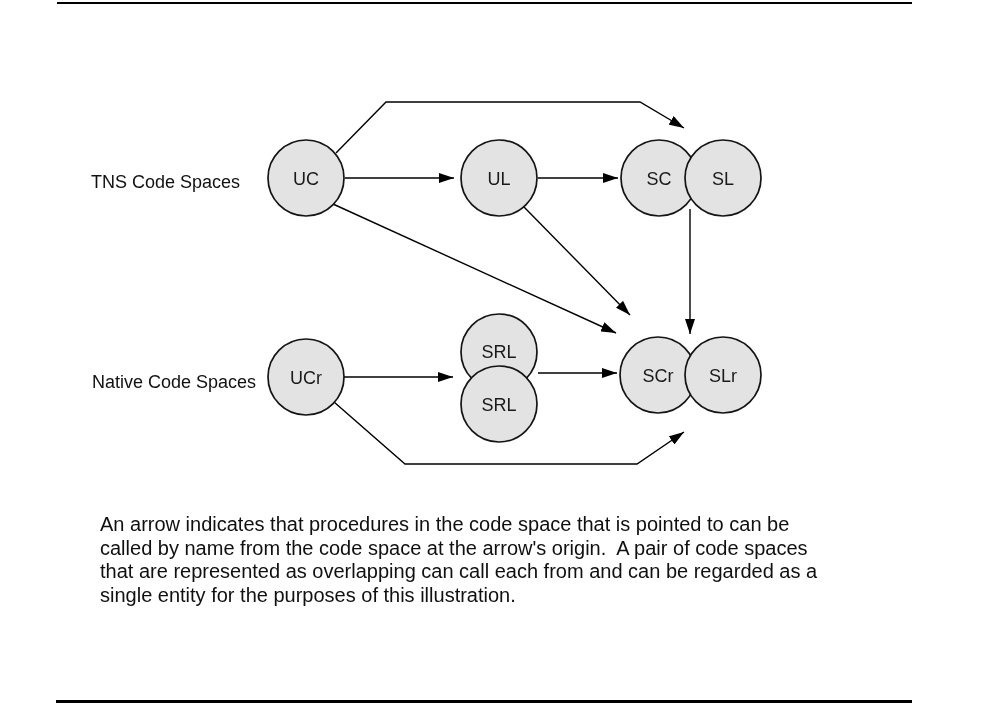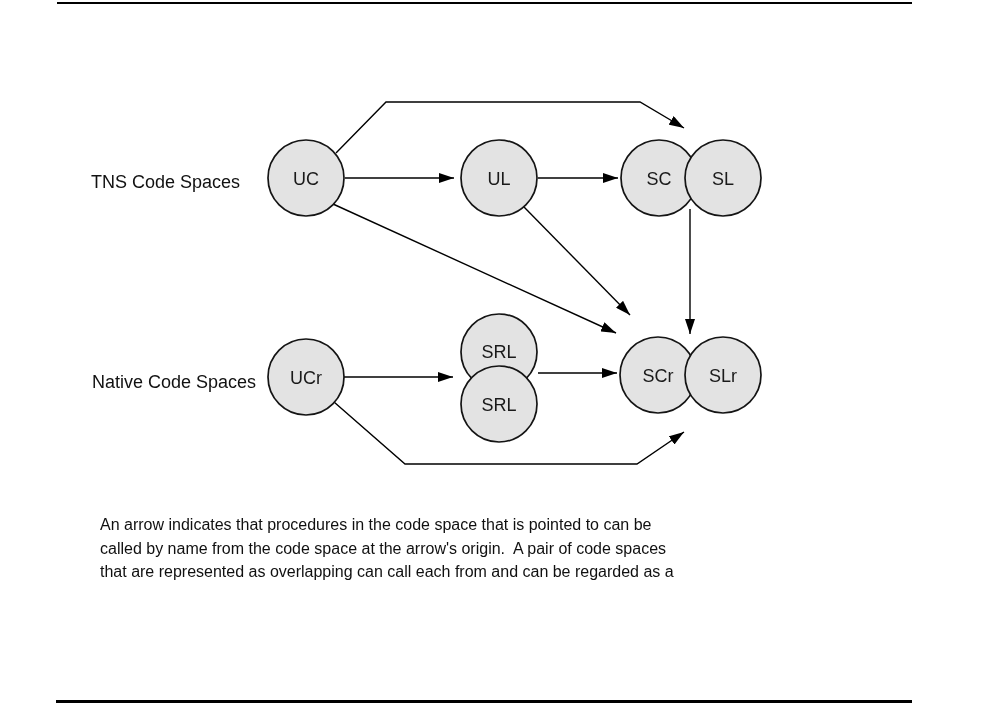--- a/index.html
+++ b/index.html
@@ -36,21 +36,21 @@
     fill: #111111;
   }
 
   #caption {
     position: absolute;
     left: 100px;
     top: 513px;
   }
   .cap-line {
     white-space: pre;
-    font-size: 16px;
+    font-size: 20px;
     line-height: 23.6px;
     color: #101010;
   }
 </style>
 </head>
 <body>
 
 <div id="page">
 
   <div id="top-rule" class="rule"></div>
@@ -94,15 +94,16 @@
     <text class="node-label" x="723" y="382">SLr</text>
 
     <text class="row-label" x="91" y="188">TNS Code Spaces</text>
     <text class="row-label" x="92" y="388">Native Code Spaces</text>
   </svg>
 
   <div id="caption">
     <div class="cap-line">An arrow indicates that procedures in the code space that is pointed to can be</div>
     <div class="cap-line">called by name from the code space at the arrow's origin.  A pair of code spaces</div>
     <div class="cap-line">that are represented as overlapping can call each from and can be regarded as a</div>
+    <div class="cap-line">single entity for the purposes of this illustration.</div>
   </div>
 
 </div>
 
 </body></html>

